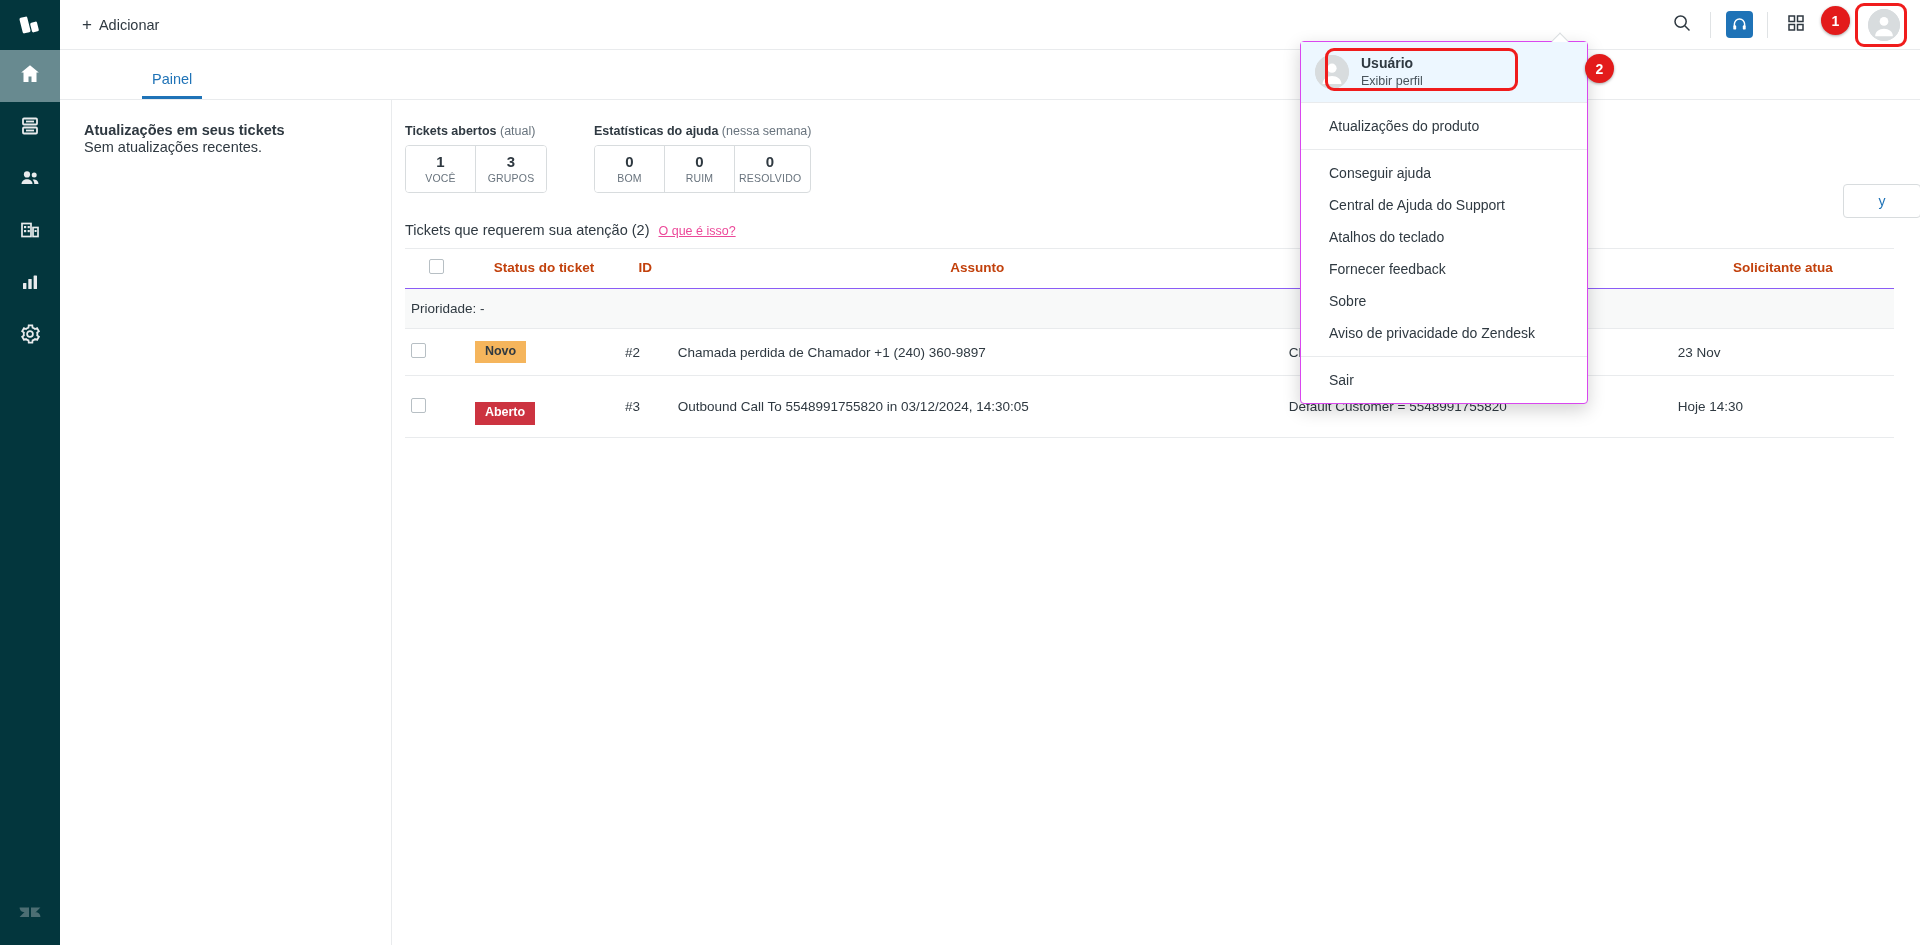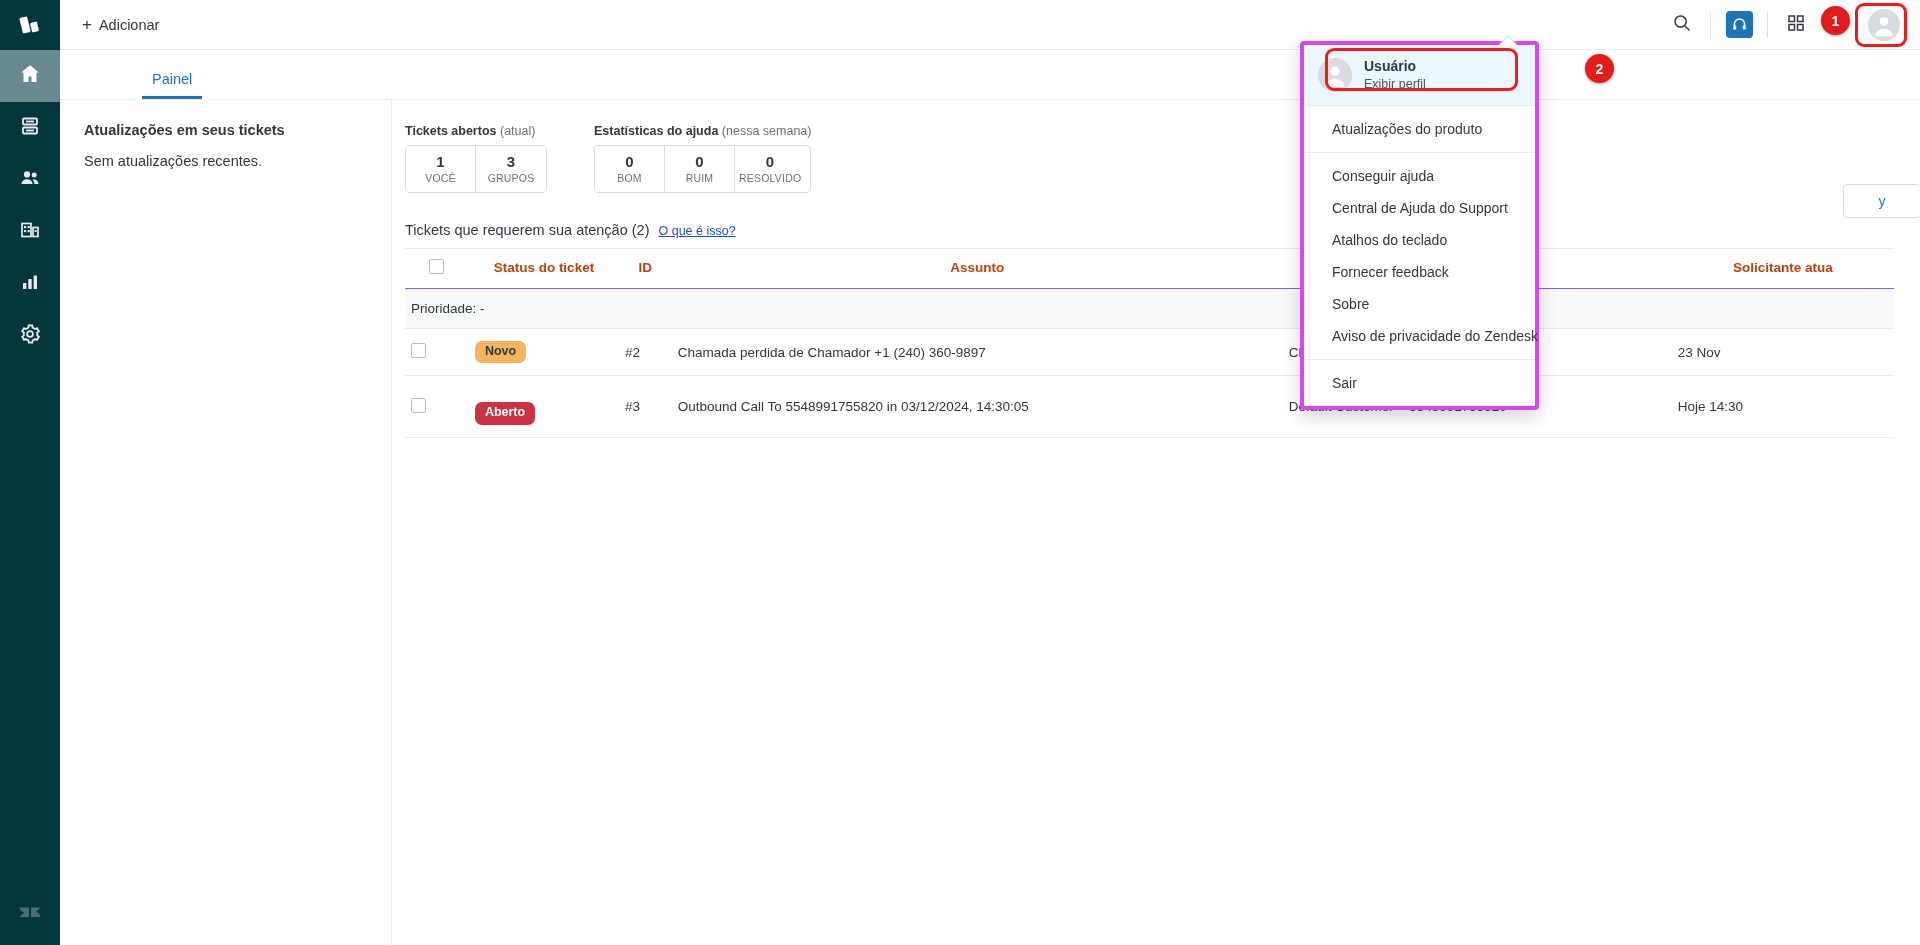--- a/index.html
+++ b/index.html
@@ -79,21 +79,21 @@
     margin-left: 82px; padding: 0 10px 9px 10px; font-size: 14.5px; color: #1f73b7;
     border-bottom: 3px solid #1f73b7; cursor: pointer;
   }
 
   
   .body-area { position: absolute; left: 60px; top: 100px; width: 1860px; height: 845px; display: flex; }
   .updates-pane {
     width: 332px; height: 845px; background: #fff; border-right: 1px solid #e9ebed;
     padding: 22px 24px;
   }
-  .updates-title { font-size: 14.5px; font-weight: 700; color: #2f3941; margin-bottom: 15px; }
+  .updates-title { font-size: 14.5px; font-weight: 700; color: #2f3941; margin-bottom: 1px; }
   .updates-empty { font-size: 14.5px; color: #2f3941; }
 
   .main-pane { flex: 1; height: 845px; background: #fff; padding: 24px 26px 0 13px; position: relative; }
 
   
   .stats-row { display: flex; gap: 47px; }
   .stat-group-label { font-size: 12.5px; color: #2f3941; margin-bottom: 7px; }
   .stat-group-label b { font-weight: 700; }
   .stat-group-label .muted { color: #68737d; font-weight: 400; text-align: right; }
   .stat-boxes { display: flex; border: 1px solid #d8dcde; border-radius: 4px; overflow: hidden; }
@@ -101,21 +101,21 @@
     width: 70px; padding: 7px 4px 8px; text-align: center; border-right: 1px solid #d8dcde;
     background: #fff;
   }
   .stat-cell:last-child { border-right: none; }
   .stat-num { font-size: 15px; font-weight: 700; color: #2f3941; line-height: 1.25; }
   .stat-lab { font-size: 10.5px; color: #68737d; letter-spacing: .2px; }
 
   
   .attn-header { margin-top: 29px; display: flex; align-items: baseline; gap: 9px; }
   .attn-title { font-size: 14.5px; color: #2f3941; }
-  .attn-link { font-size: 12.5px; color: #1d4ed8; text-decoration: underline; cursor: pointer; }
+  .attn-link { font-size: 12.5px; color: #ec4899; text-decoration: underline; cursor: pointer; }
 
   table.tickets { width: 100%; border-collapse: collapse; margin-top: 10px; table-layout: fixed; }
   table.tickets th {
     text-align: center; font-size: 13.5px; font-weight: 700; color: #c2410c;
     padding: 10px 6px 11px 6px; border-bottom: 1px solid #8b5cf6; border-top: 1px solid #e9ebed;
     white-space: nowrap; overflow: hidden;
   }
   table.tickets td {
     font-size: 13.5px; color: #2f3941; padding: 12px 6px; border-bottom: 1px solid #e9ebed;
     white-space: nowrap; overflow: hidden;
@@ -128,38 +128,38 @@
   .col-upd { width: 160px; }
   .group-row td {
     background: #f8f9f9; font-size: 11.5px; color: #49545c; padding: 6px 6px 7px 18px;
     border-bottom: 1px solid #e9ebed;
   }
   .chk {
     width: 15px; height: 15px; border: 1px solid #b7bfc4; border-radius: 2px; background: #fff;
     display: inline-block; cursor: pointer;
   }
   .badge {
-    display: inline-block; padding: 3px 10px 4px; border-radius: 7px;
+    display: inline-block; padding: 3px 10px 4px; border-radius: 0;
     font-size: 12.5px; font-weight: 700; line-height: 1.25;
   }
   .badge-novo { background: #f5b55c; color: #2f3941; }
   .badge-aberto { background: #cc3340; color: #fff; margin-top: 14px; }
 
   
   .play-btn {
     position: absolute; right: -1px; top: 84px; width: 78px; height: 34px;
     border: 1px solid #d8dcde; border-radius: 4px; background: #fff;
     display: flex; align-items: center; justify-content: center;
     font-size: 14px; color: #1f73b7; overflow: hidden;
   }
 
   
   .user-menu {
-    position: absolute; left: 1300px; top: 41px; width: 239px;
-    background: #fff; border: 4px solid #d946ef; border-radius: 4px;
+    position: absolute; left: 1300px; top: 41px; width: 288px;
+    background: #fff; border: 1px solid #d946ef; border-radius: 4px;
     box-shadow: 0 6px 18px rgba(0,0,0,.18); z-index: 40;
   }
   .menu-caret {
     position: absolute; right: 21px; top: -7px; width: 12px; height: 12px;
     background: #fff; border-left: 1px solid #d8dcde; border-top: 1px solid #d8dcde;
     transform: rotate(45deg);
   }
   .menu-profile {
     position: relative; display: flex; align-items: center; gap: 12px;
     padding: 12px 14px; background: #edf7ff; border-bottom: 1px solid #e9ebed; cursor: pointer;

